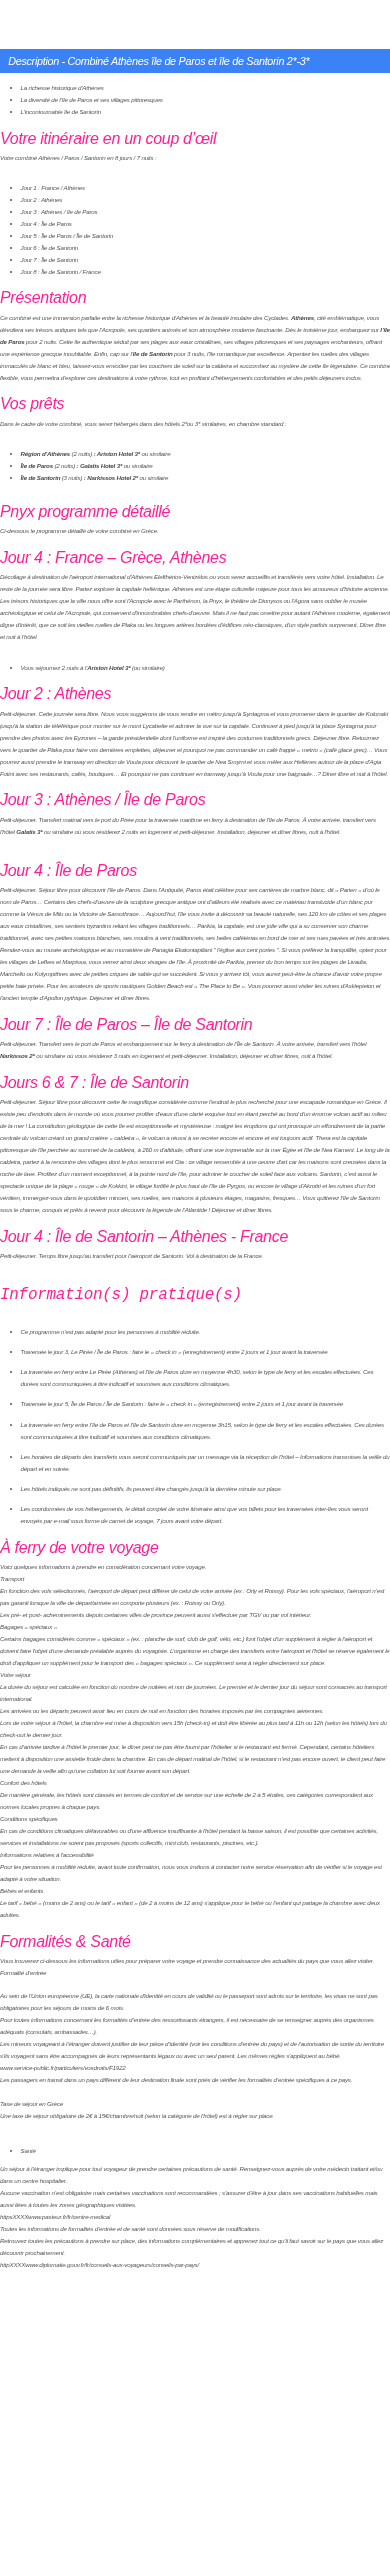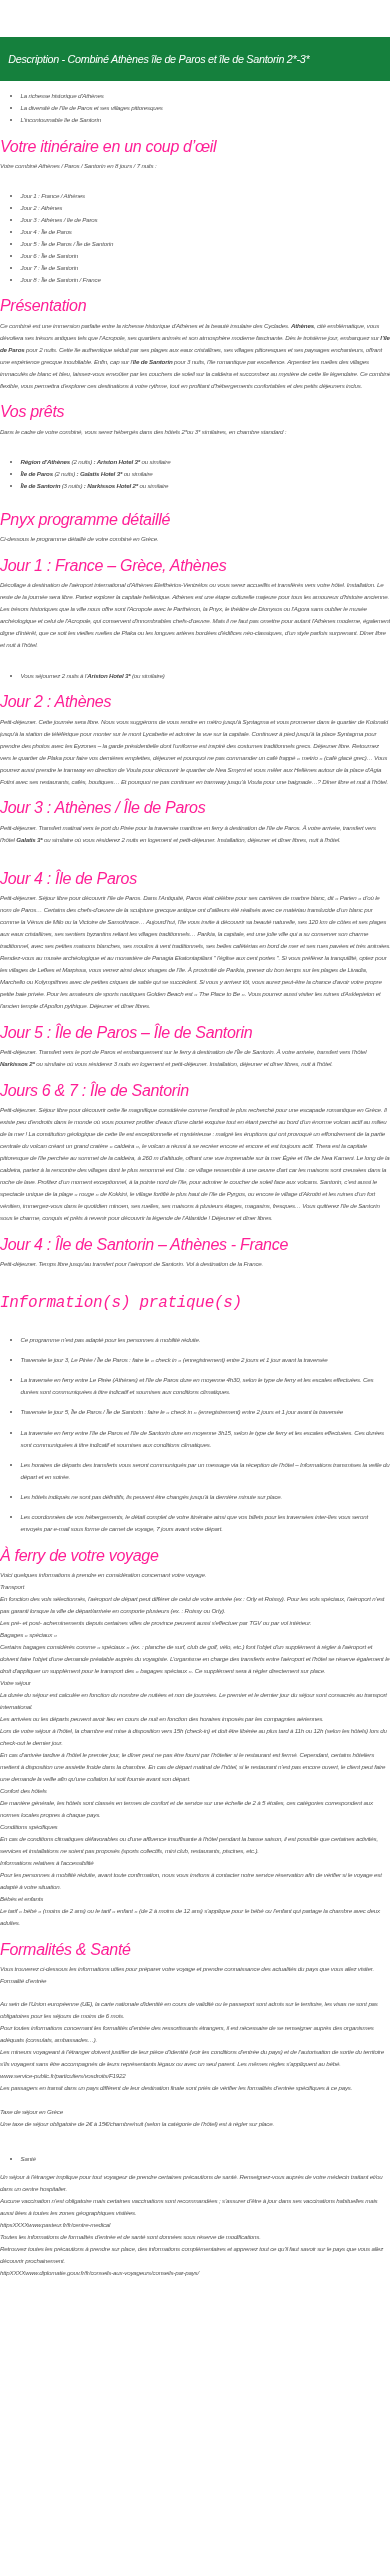--- a/index.html
+++ b/index.html
@@ -7,26 +7,27 @@
     width: 391px;
     font-family: "Liberation Sans", "DejaVu Sans", sans-serif;
     color: #555555;
     font-style: italic;
     font-size: 6.2px;
     line-height: 12px;
     letter-spacing: -0.2px;
   }
   .page { padding-top: 37px; padding-bottom: 20.6px; }
   .title-bar {
-    background: #15803d;
-    height: 44px;
+    background: #3b82f6;
+    height: 24px;
     display: flex;
     align-items: center;
     padding-left: 8.2px;
     margin-bottom: 9.3px;
+    margin-top: 12px;
   }
   .title-bar h1 {
     margin: 0;
     color: #ffffff;
     font-size: 10.8px;
     font-weight: normal;
     font-style: italic;
     letter-spacing: -0.3px;
     white-space: nowrap;
   }
@@ -92,36 +93,36 @@
       <li><b>Région d’Athènes</b><span> (2 nuits) </span><b>: Ariston Hotel 3*</b><span> ou similaire</span></li>
       <li><b>Île de Paros</b><span> (2 nuits) </span><b>: Galatis Hotel 3*</b><span> ou similaire</span></li>
       <li><b>Île de Santorin</b><span> (3 nuits) </span><b>: Narkissos Hotel 2*</b><span> ou similaire</span></li>
     </ul>
   </section>
 
   <section>
     <h2 style="margin-top:20.6px;">Pnyx programme détaillé</h2>
     <p>Ci-dessous le programme détaillé de votre combiné en Grèce.</p>
 
-    <h2>Jour 1 : France – Grèce, Athènes</h2>
+    <h2>Jour 4 : France – Grèce, Athènes</h2>
     <p>Décollage à destination de l'aéroport international d'Athènes Elefthérios-Venizélos ou vous serez accueillis et transférés vers votre hôtel. Installation. Le reste de la journée sera libre. Partez explorer la capitale hellénique. Athènes est une étape culturelle majeure pour tous les amoureux d'histoire ancienne. Les trésors historiques que la ville nous offre sont l'Acropole avec le Parthénon, la Pnyx, le théâtre de Dionysos ou l'Agora sans oublier le musée archéologique et celui de l'Acropole, qui conservent d'innombrables chefs-d'œuvre. Mais il ne faut pas omettre pour autant l'Athènes moderne, également digne d'intérêt, que ce soit les vieilles ruelles de Plaka ou les longues artères bordées d'édifices néo-classiques, d'un style parfois surprenant. Dîner libre et nuit à l'hôtel.</p>
     <ul style="margin-top:18.5px;">
       <li><span>Vous séjournez 2 nuits à l’</span><b>Ariston Hotel 3*</b><span> (ou similaire)</span></li>
     </ul>
 
     <h2>Jour 2 : Athènes</h2>
     <p>Petit-déjeuner. Cette journée sera libre. Nous vous suggérons de vous rendre en métro jusqu'à Syntagma et vous promener dans le quartier de Kolonaki jusqu'à la station de téléférique pour monter sur le mont Lycabette et admirer la vue sur la capitale. Continuez à pied jusqu'à la place Syntagma pour prendre des photos avec les Eyzones – la garde présidentielle dont l’uniforme est inspiré des costumes traditionnels grecs. Déjeuner libre. Retournez vers le quartier de Plaka pour faire vos dernières emplettes, déjeuner et pourquoi ne pas commander un café frappé « metrio » (café glacé grec)… Vous pourrez aussi prendre le tramway en direction de Voula pour découvrir le quartier de Nea Smyrni et vous mêler aux Hellènes autour de la place d’Agia Fotini avec ses restaurants, cafés, boutiques… Et pourquoi ne pas continuer en tramway jusqu’à Voula pour une baignade…?  Dîner libre et nuit à l'hôtel.</p>
 
     <h2>Jour 3 : Athènes / Île de Paros</h2>
     <p><span>Petit-déjeuner. Transfert matinal vers le port du Pirée pour la traversée maritime en ferry à destination de l’île de Paros. À votre arrivée, transfert vers l’hôtel </span><b>Galatis 3*</b><span> ou similaire où vous résiderez 2 nuits en logement et petit-déjeuner. Installation, déjeuner et dîner libres, nuit à l'hôtel.</span></p>
 
     <h2 style="margin-top:26px;">Jour 4 : Île de Paros</h2>
     <p>Petit-déjeuner. Séjour libre pour découvrir l’île de Paros. Dans l’Antiquité, Paros était célèbre pour ses carrières de marbre blanc, dit « Parien » d’où le nom de Paros… Certains des chefs-d’œuvre de la sculpture grecque antique ont d’ailleurs été réalisés avec ce matériau translucide d’un blanc pur comme la Vénus de Milo ou la Victoire de Samothrace… Aujourd’hui, l’île vous invite à découvrir sa beauté naturelle, ses 120 km de côtes et ses plages aux eaux cristallines, ses sentiers byzantins reliant les villages traditionnels… Parikia, la capitale, est une jolie ville qui a su conserver son charme traditionnel, avec ses petites maisons blanches, ses moulins à vent traditionnels, ses belles cafétérias en bord de mer et ses rues pavées et très animées. Rendez-vous au musée archéologique et au monastère de Panagia Ekatontapiliani " l'église aux cent portes ". Si vous préférez la tranquillité, optez pour les villages de Lefkes et Marpissa, vous verrez ainsi deux visages de l’île. À proximité de Parikia, prenez du bon temps sur les plages de Livadia, Marchello ou Kolympithres avec de petites criques de sable qui se succèdent. Si vous y arrivez tôt, vous aurez peut-être la chance d'avoir votre propre petite baie privée. Pour les amateurs de sports nautiques Golden Beach est « The Place to Be ». Vous pourrez aussi visiter les ruines d'Asklepieion et l'ancien temple d'Apollon pythique. Déjeuner et dîner libres.</p>
 
-    <h2>Jour 5 : Île de Paros – Île de Santorin</h2>
+    <h2>Jour 7 : Île de Paros – Île de Santorin</h2>
     <p><span>Petit-déjeuner. Transfert vers le port de Paros et embarquement sur le ferry à destination de l’Île de Santorin. À votre arrivée, transfert vers l’hôtel </span><b>Narkissos 2*</b><span> ou similaire où vous résiderez 3 nuits en logement et petit-déjeuner. Installation, déjeuner et dîner libres, nuit à l'hôtel.</span></p>
 
     <h2>Jours 6 &amp; 7 : Île de Santorin</h2>
     <p>Petit-déjeuner. Séjour libre pour découvrir cette île magnifique considérée comme l'endroit le plus recherché pour une escapade romantique en Grèce. Il existe peu d'endroits dans le monde où vous pourrez profiter d'eaux d'une clarté exquise tout en étant perché au bord d'un énorme volcan actif au milieu de la mer ! La constitution géologique de cette île est exceptionnelle et mystérieuse : malgré les éruptions qui ont provoqué un effondrement de la partie centrale du volcan créant un grand cratère « caldeira », le volcan a réussi à se recréer encore et encore et est toujours actif. Thera est la capitale pittoresque de l'île perchée au sommet de la caldeira, à 260 m d'altitude, offrant une vue imprenable sur la mer Égée et l'île de Nea Kameni. Le long de la caldeira, partez à la rencontre des villages dont le plus renommé est Oia : ce village ressemble à une œuvre d'art car les maisons sont creusées dans la roche de lave. Profitez d’un moment exceptionnel, à la pointe nord de l’île, pour admirer le coucher de soleil face aux volcans. Santorin, c’est aussi le spectacle unique de la plage « rouge » de Kokkini, le village fortifié le plus haut de l’île de Pyrgos, ou encore le village d’Akrotiri et les ruines d’un fort vénitien, immergez-vous dans le quotidien minoen, ses ruelles, ses maisons à plusieurs étages, magasins, fresques… Vous quitterez l’île de Santorin sous le charme, conquis et prêts à revenir pour découvrir la légende de l’Atlantide ! Déjeuner et dîner libres.</p>
 
     <h2>Jour 4 : Île de Santorin – Athènes - France</h2>
     <p>Petit-déjeuner. Temps libre jusqu’au transfert pour l’aéroport de Santorin. Vol à destination de la France.</p>
   </section>
 
   <section>

